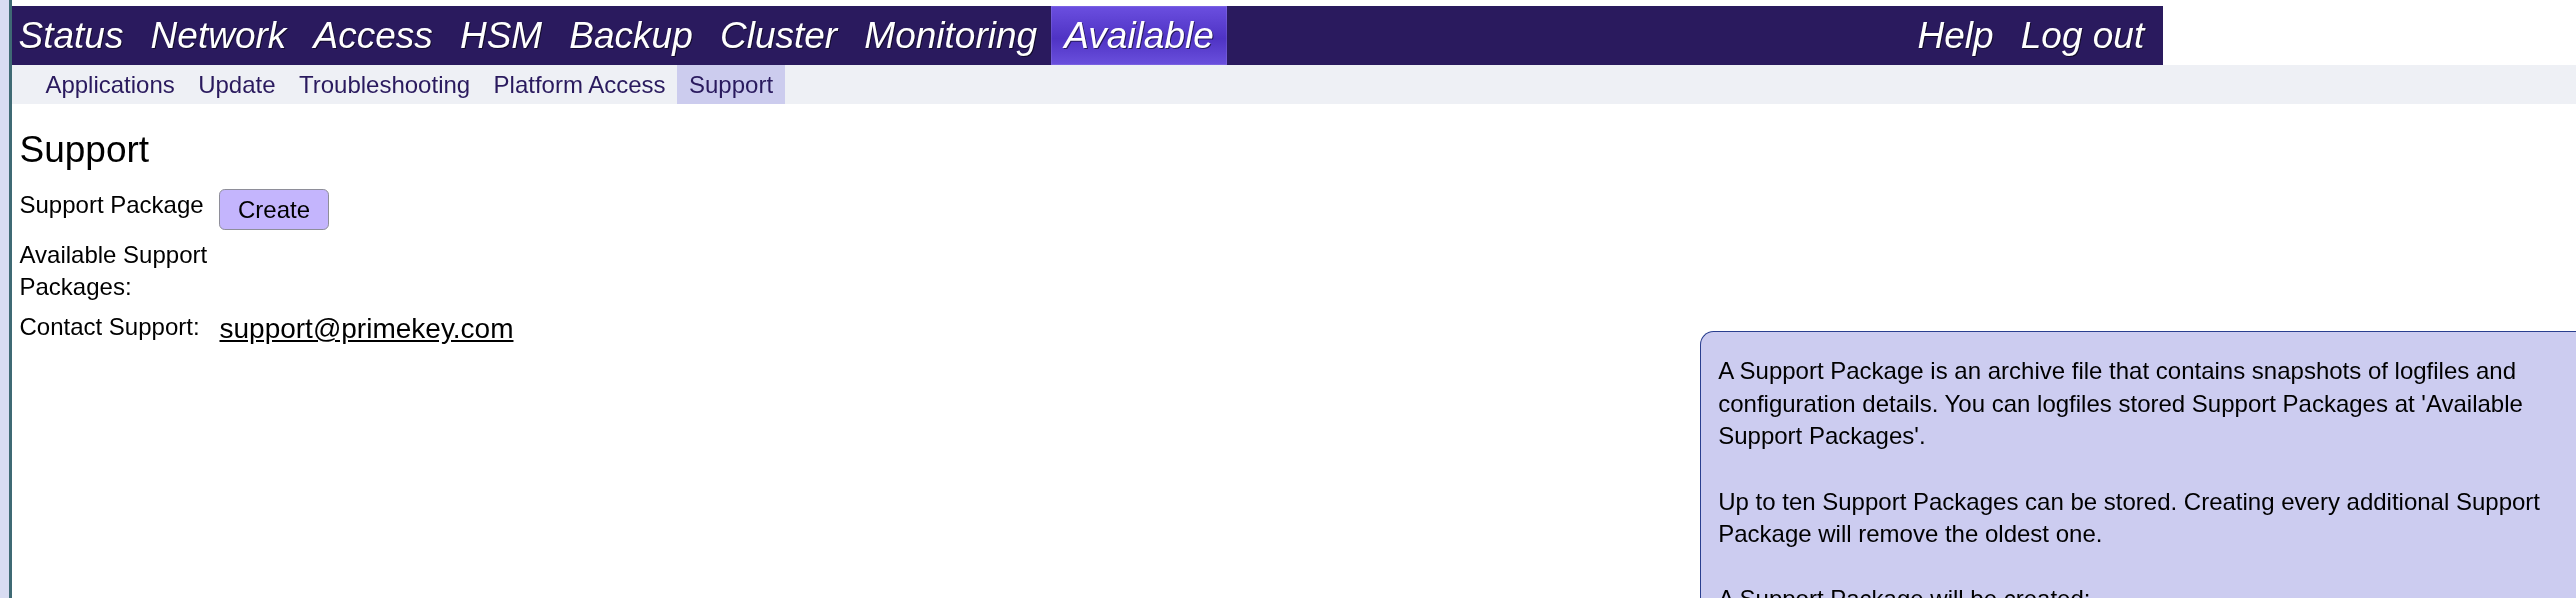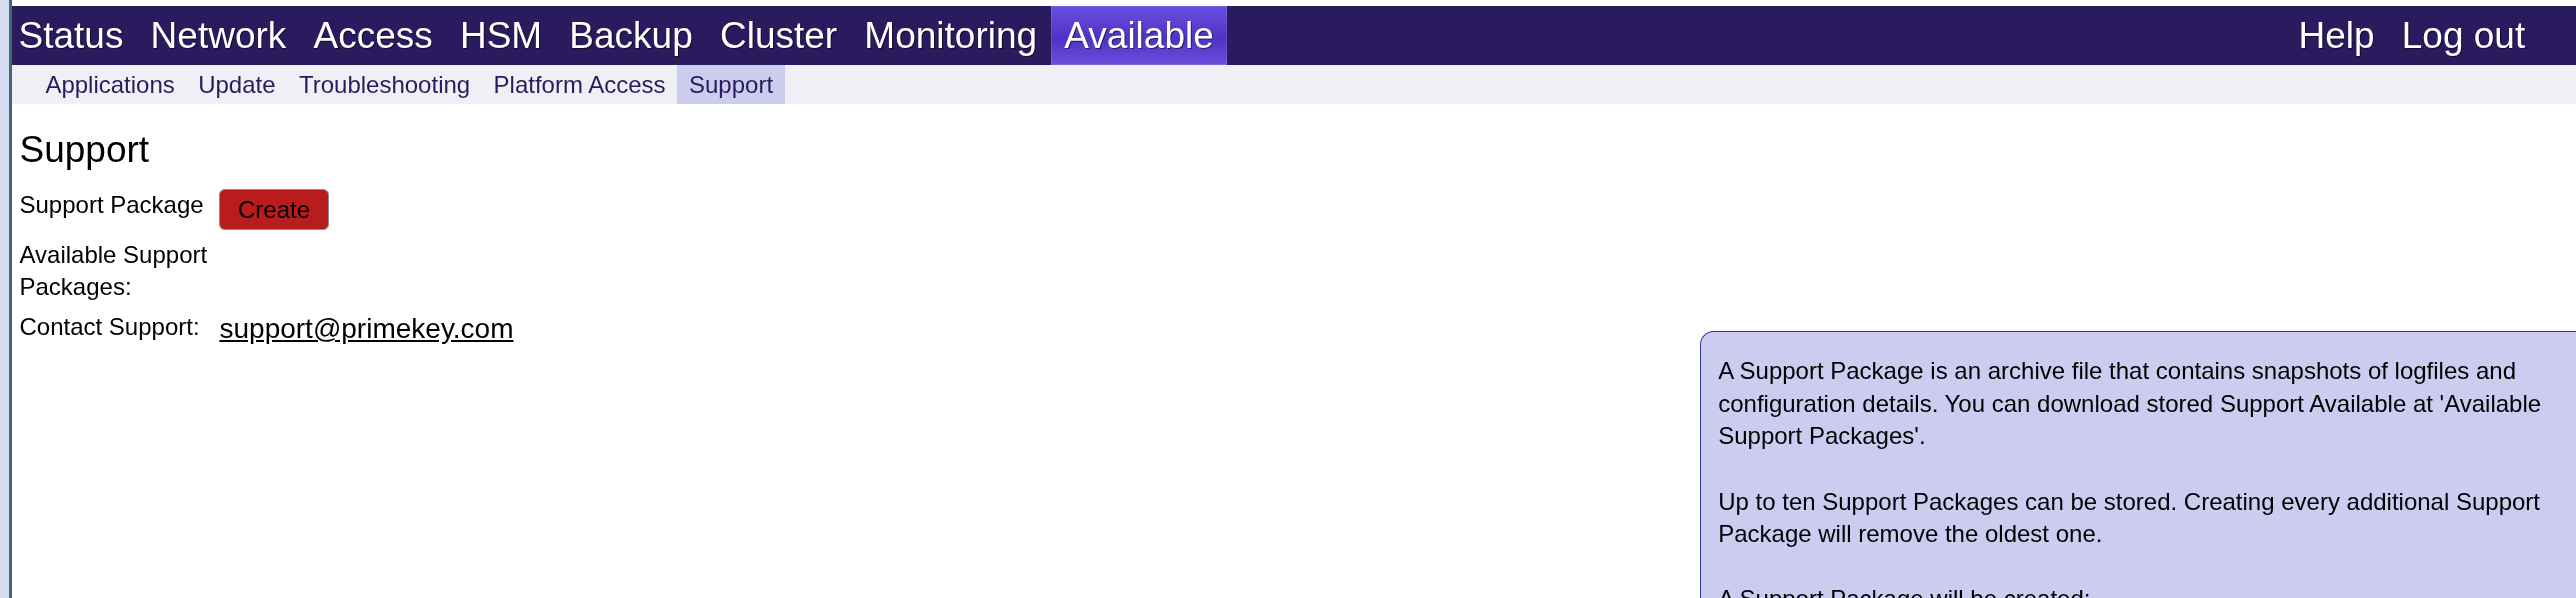--- a/index.html
+++ b/index.html
@@ -30,38 +30,39 @@
     left: 8.8px; top: 0;
     width: 2.9px; height: 598px;
     background: #3f6a74;
     z-index: 6;
   }
 
   
   .topnav {
     position: absolute;
     left: 8.8px; top: 5.8px;
-    width: 2567px;
+    width: 2154px;
     height: 59px;
     background: #2a1a5e;
     display: flex;
     align-items: center;
     box-sizing: border-box;
+    font-style: italic;
   }
   .topnav-left {
     display: flex;
     align-items: stretch;
     height: 59px;
   }
   .topnav-spacer { flex: 1 1 auto; }
   .topnav-right {
     display: flex;
     align-items: stretch;
     height: 59px;
-    padding-right: 37px;
+    padding-right: 5px;
   }
   .topnav-item {
     display: flex;
     align-items: center;
     padding: 0 13.6px;
     color: #ffffff;
     font-size: 37px;
     line-height: 1;
     letter-spacing: 0px;
     white-space: nowrap;
@@ -140,21 +141,21 @@
     color: #000000;
     line-height: 1.32;
     padding-top: 2.9px;
   }
   .create-btn {
     display: inline-block;
     font-family: "Liberation Sans", sans-serif;
     font-size: 24px;
     line-height: 1;
     padding: 7.8px 17.5px;
-    background: #b91c1c;
+    background: #c4b5fd;
     border: 1px solid #8e8e99;
     border-radius: 5.8px;
     color: #000000;
     cursor: pointer;
   }
   .mail-link {
     color: #000000;
     text-decoration: underline;
     font-size: 28px;
   }
@@ -236,21 +237,21 @@
       <div class="form-row">
         <div class="form-label">Contact Support:</div>
         <div class="form-value">
           <a class="mail-link" href="#">support@primekey.com</a>
         </div>
       </div>
 
     </div>
 
     <div class="infobox">
-      <p>A Support Package is an archive file that contains snapshots of logfiles and configuration details. You can download stored Support Available at 'Available Support Packages'.</p>
+      <p>A Support Package is an archive file that contains snapshots of logfiles and configuration details. You can logfiles stored Support Packages at 'Available Support Packages'.</p>
       <p>Up to ten Support Packages can be stored. Creating every additional Support Package will remove the oldest one.</p>
       <p>A Support Package will be created:</p>
 
     </div>
 
   </div>
 
 </div>
 
 

